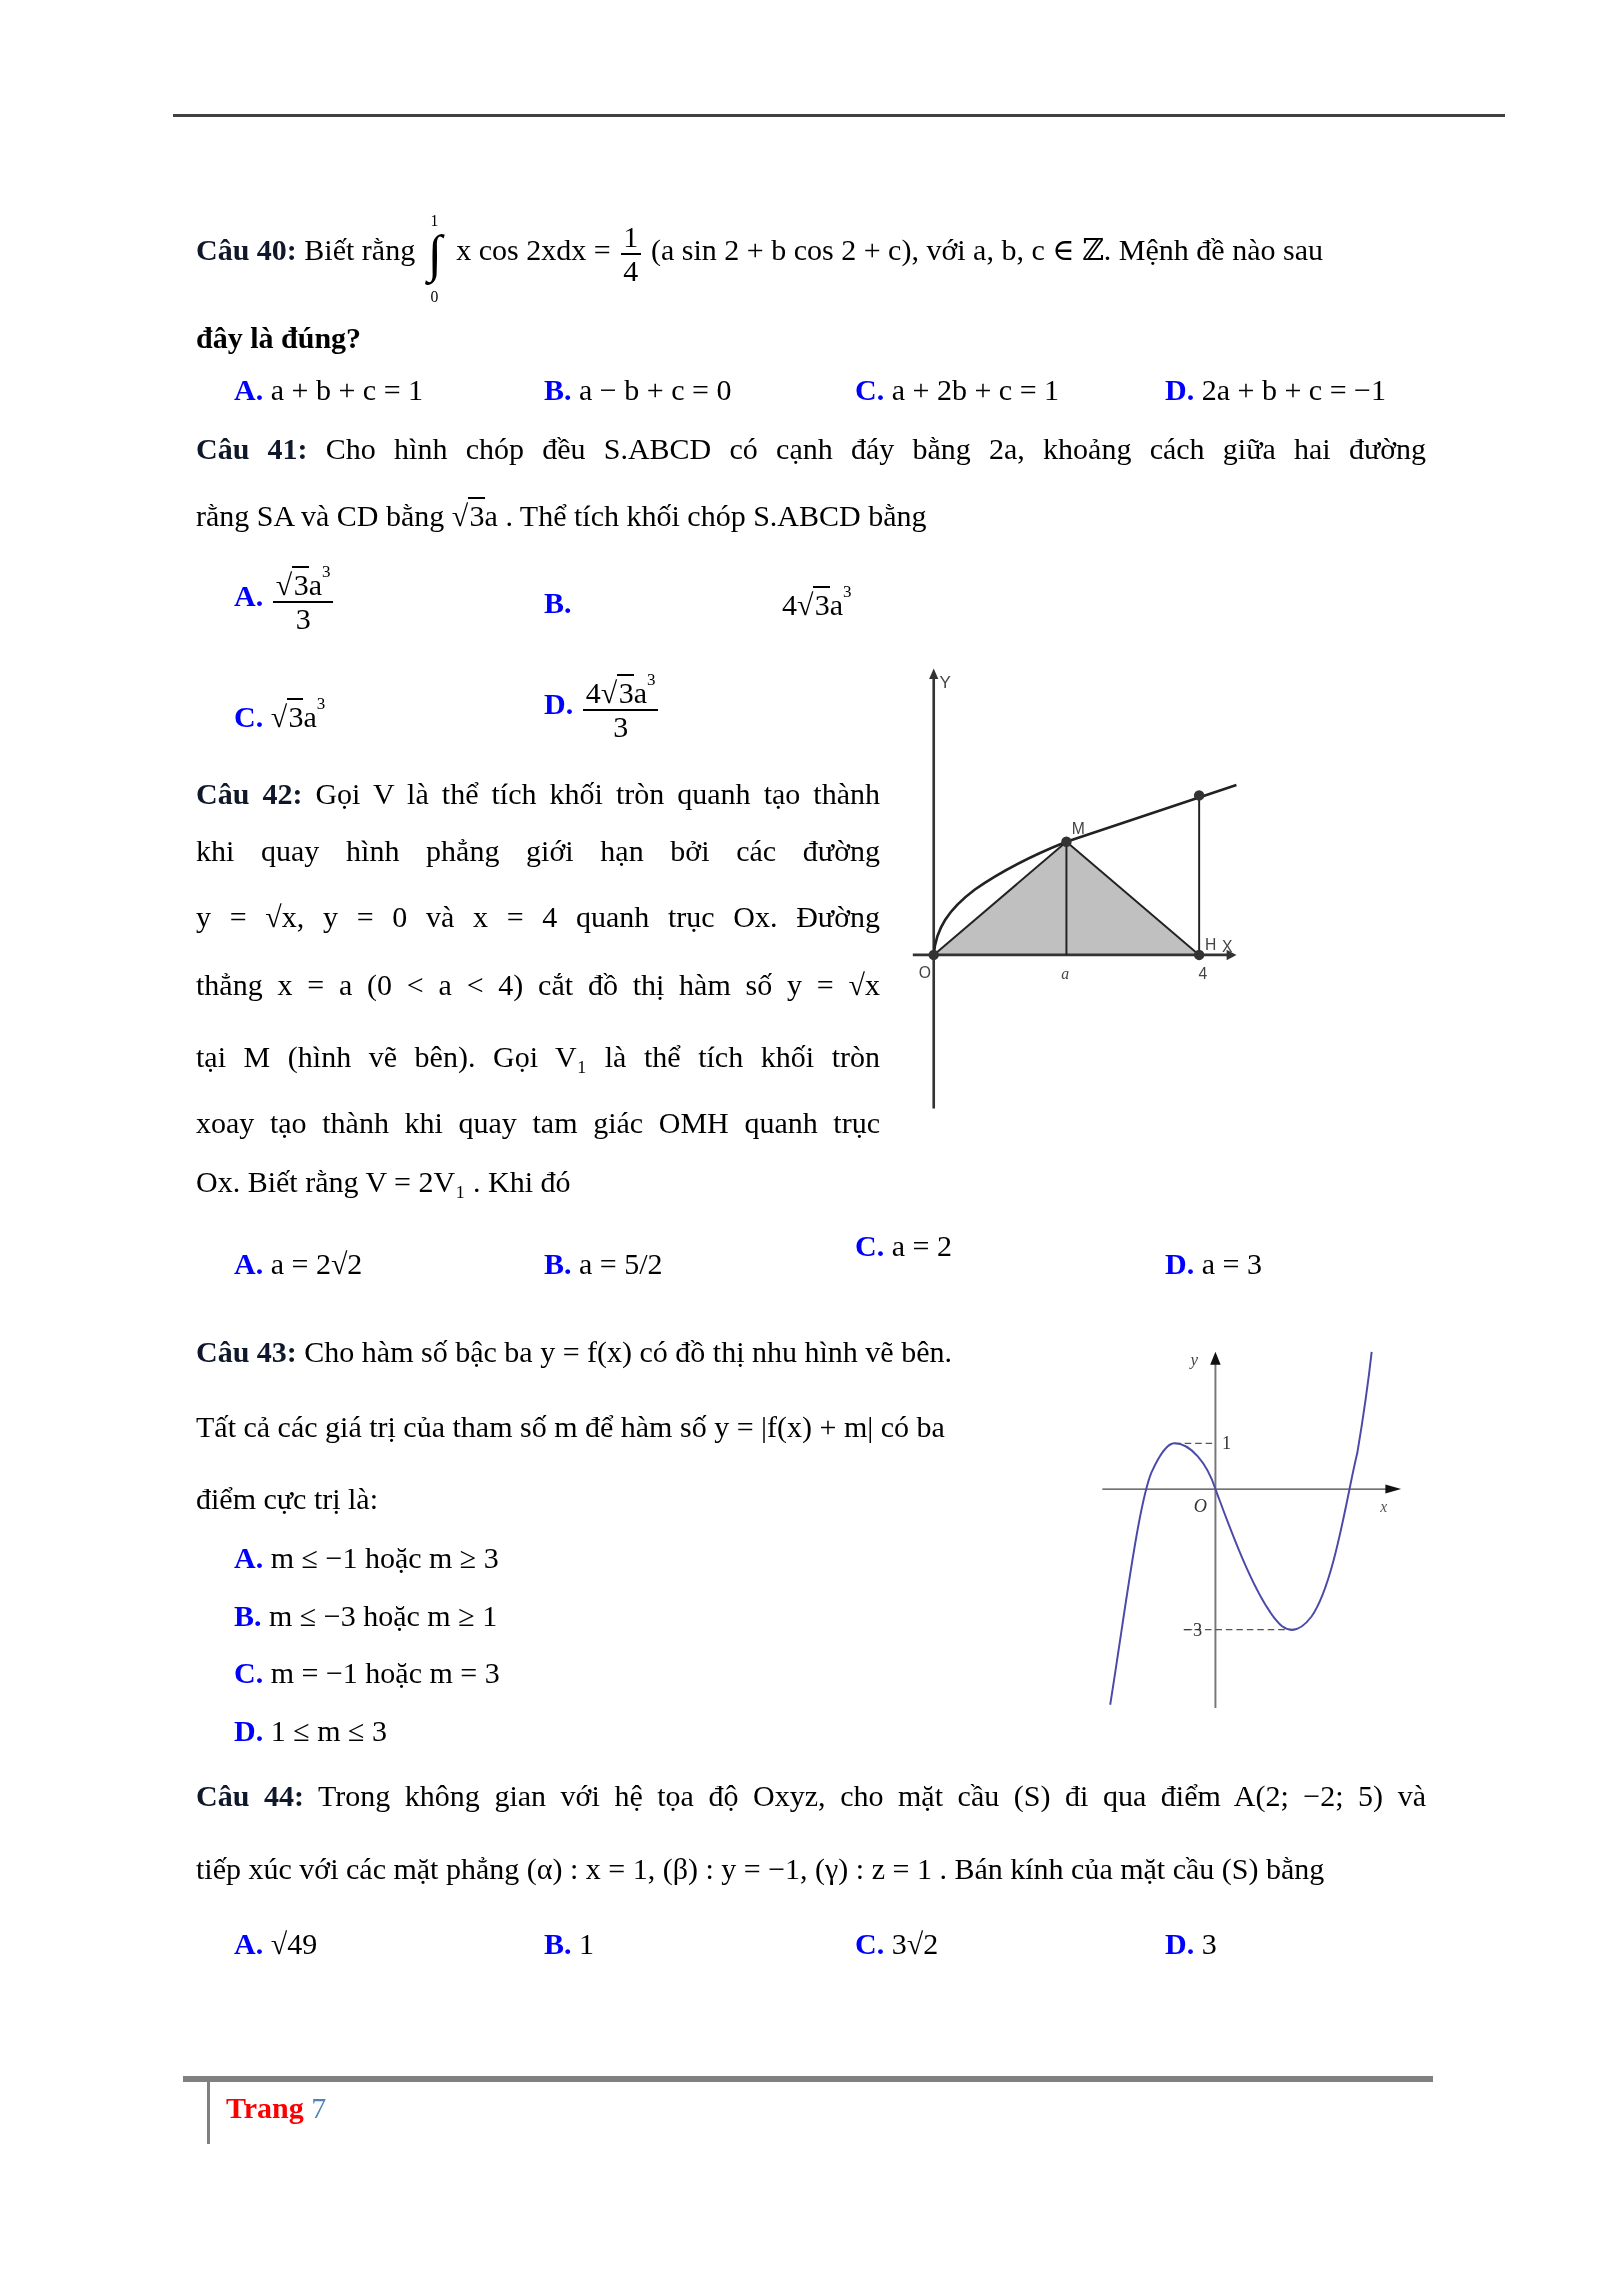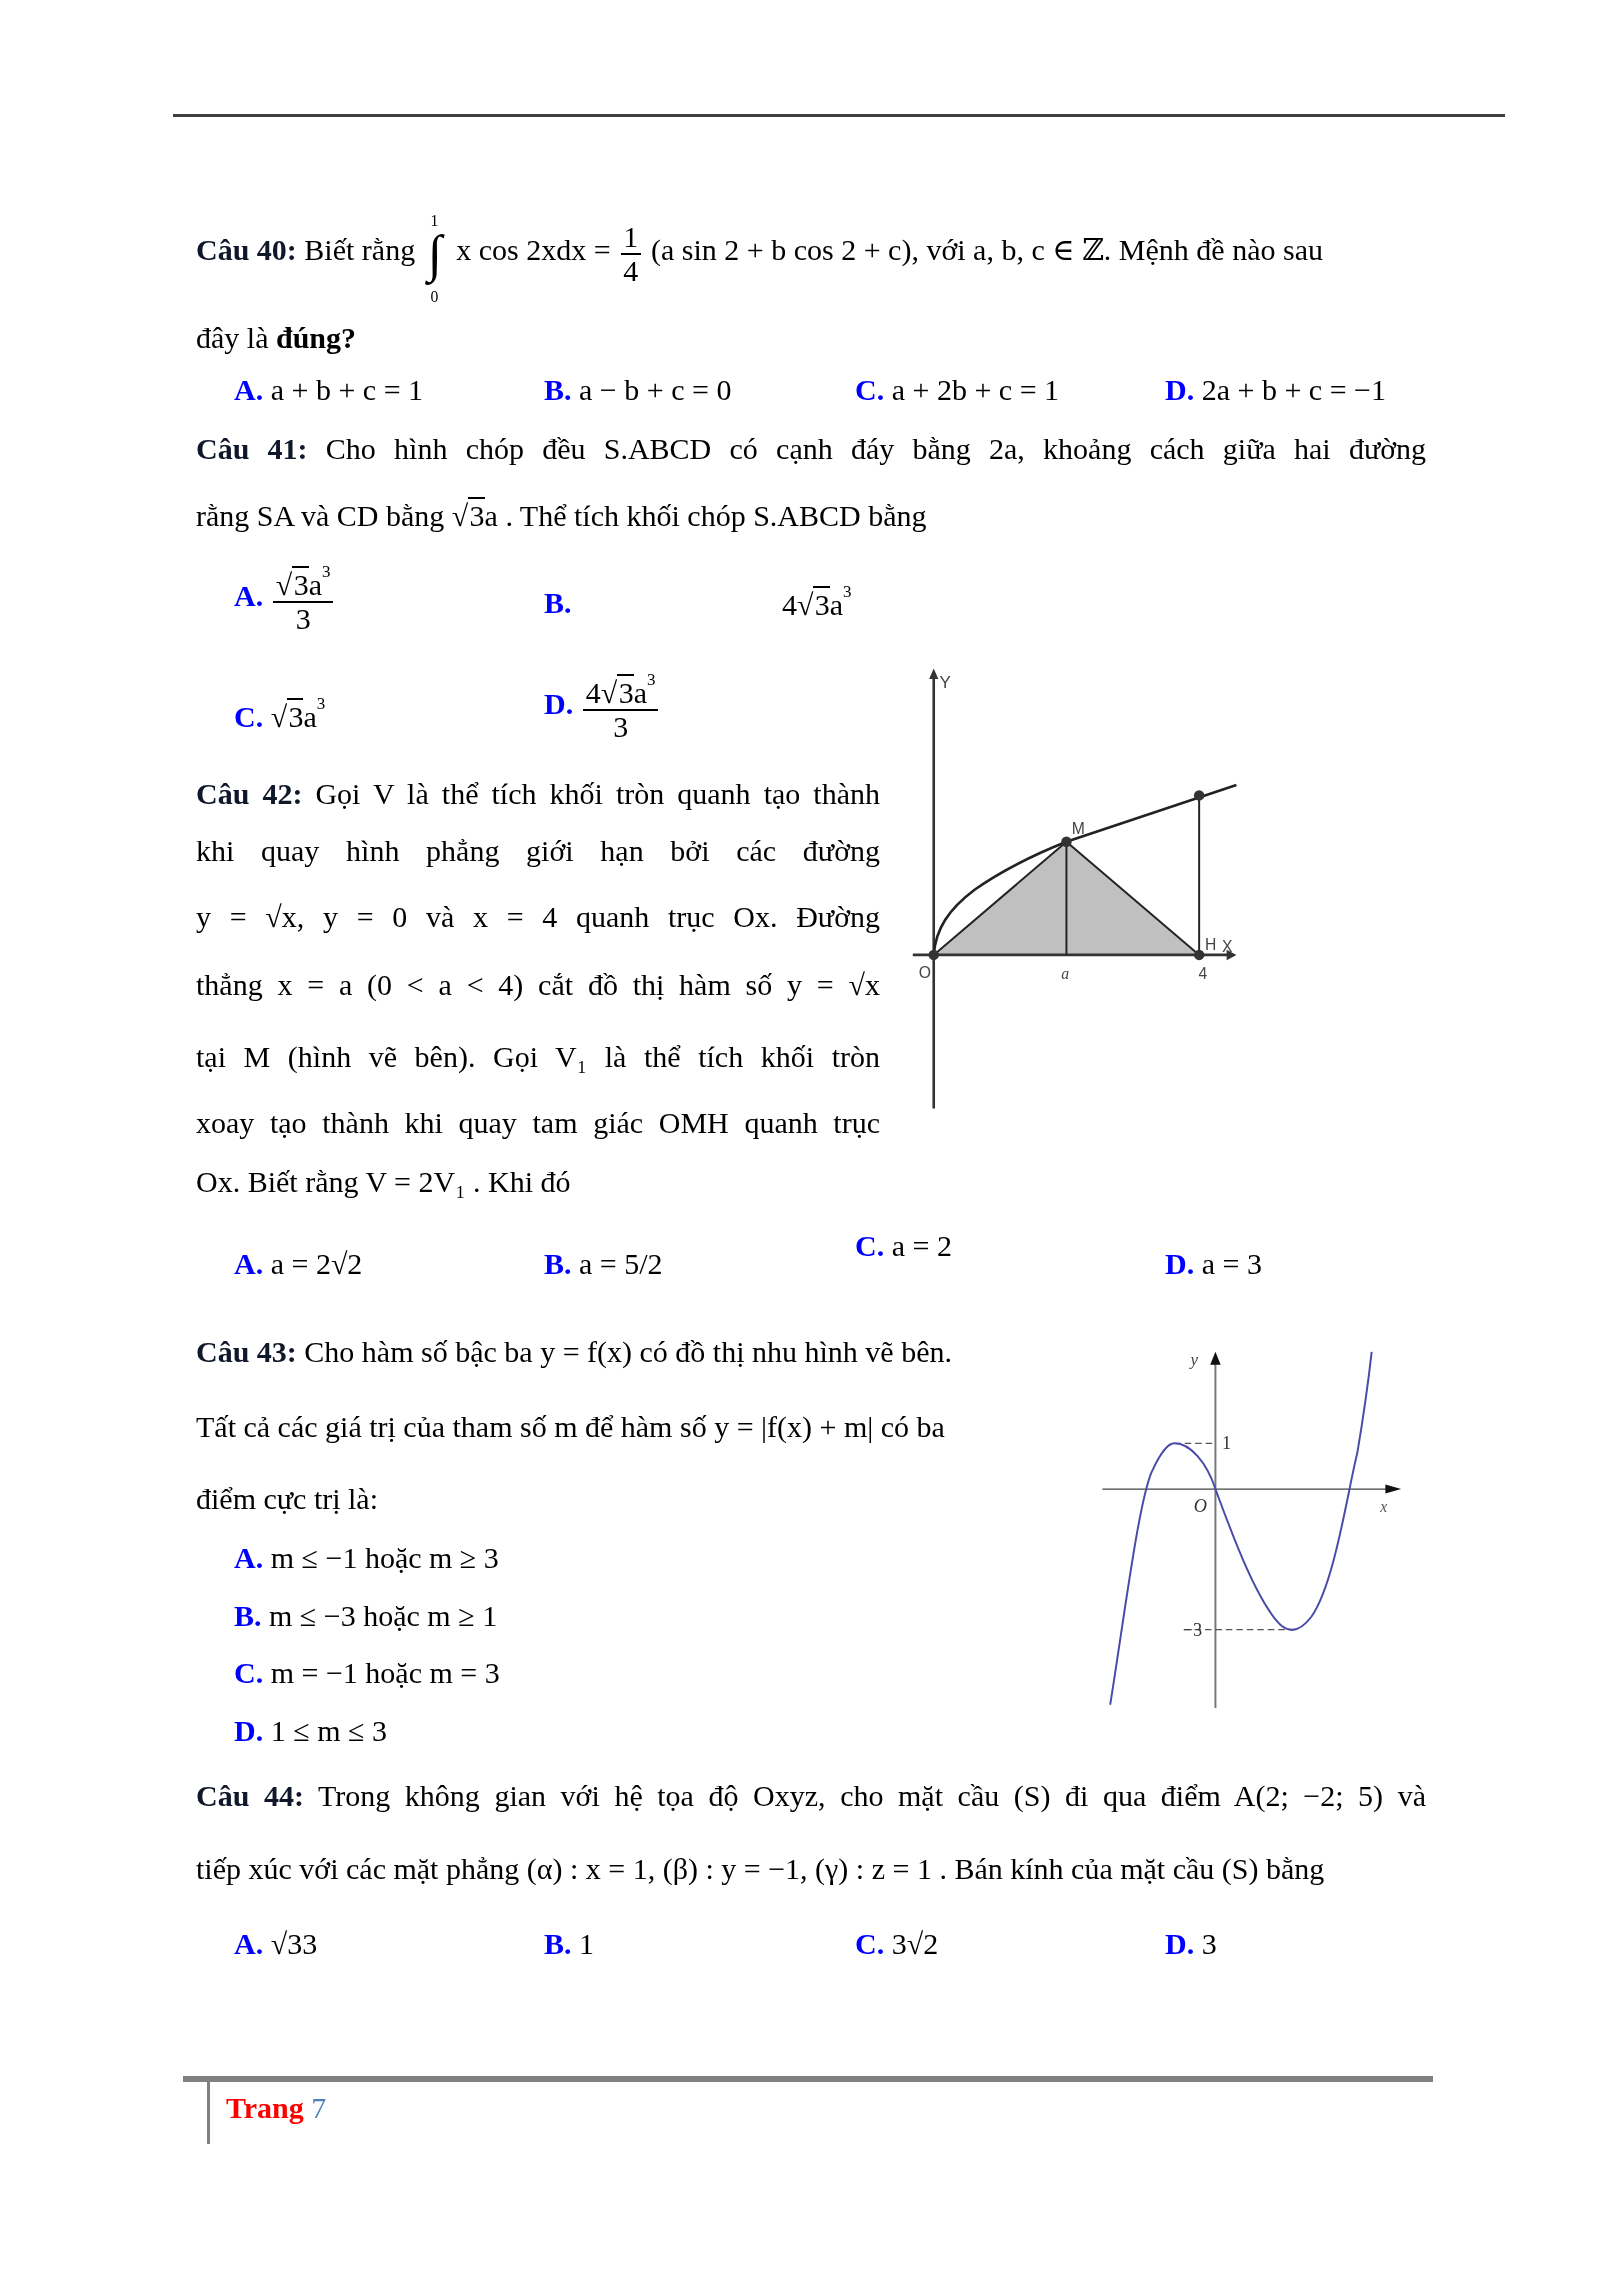--- a/index.html
+++ b/index.html
@@ -34,21 +34,21 @@
   <span class="qhead">Câu 40:</span>
   <span>Biết rằng</span>
   <span class="int"><span class="up">1</span><span class="sign">∫</span><span class="lo">0</span></span>
   <span>x cos 2xdx =</span>
   <span class="frac">
       <span class="num">1</span>
       <span>4</span>
     </span>
   <span>(a sin 2 + b cos 2 + c)</span><span>, với  a, b, c ∈ ℤ. Mệnh đề nào sau</span>
 </div>
-<div class="line" style="left:196px;top:321px;">
+<div class="line" style="left:196px;top:321px;font-weight:bold;">
   <span>đây là</span> <b>đúng?</b>
 </div>
 <div class="line" style="left:234px;top:373px;"><span class="opt-l">A.</span> <span>a + b + c = 1</span></div>
 <div class="line" style="left:544px;top:373px;"><span class="opt-l">B.</span> <span>a − b + c = 0</span></div>
 <div class="line" style="left:855px;top:373px;"><span class="opt-l">C.</span> <span>a + 2b + c = 1</span></div>
 <div class="line" style="left:1165px;top:373px;"><span class="opt-l">D.</span> <span>2a + b + c = −1</span></div>
 
 <div class="justify" style="left:196px;top:432px;width:1230px;">
   <span class="qhead">Câu 41:</span> <span>Cho hình chóp đều  S.ABCD  có cạnh đáy bằng 2a, khoảng cách giữa hai đường</span>
 </div>
@@ -135,21 +135,21 @@
   <path d="M37,585 C60,440 80,280 100,230 C118,190 130,185 135,185 C160,185 185,215 198,255 C215,300 260,430 300,465 C315,476 330,470 345,450 C380,400 400,260 415,200 C425,140 432,90 437,45" fill="none" stroke="#4a4aa8" stroke-width="3"></path>
   <text x="160" y="65" font-size="26" font-style="italic" fill="#444" font-family="Liberation Serif, serif">y</text>
   <text x="450" y="290" font-size="24" font-style="italic" fill="#555" font-family="Liberation Serif, serif">x</text>
   <text x="165" y="290" font-size="28" font-style="italic" fill="#333" font-family="Liberation Serif, serif">O</text>
   <text x="208" y="193" font-size="28" fill="#333" font-family="Liberation Serif, serif">1</text>
   <text x="148" y="480" font-size="28" fill="#333" font-family="Liberation Serif, serif">−3</text>
 </svg>
 
 <div class="justify" style="left:196px;top:1779px;width:1230px;"><span class="qhead">Câu 44:</span> <span>Trong không gian với hệ tọa độ Oxyz, cho mặt cầu (S) đi qua điểm  A(2; −2; 5)  và</span></div>
 <div class="line" style="left:196px;top:1852px;">tiếp xúc với các mặt phẳng (α) : x = 1, (β) : y = −1, (γ) : z = 1 . Bán kính của mặt cầu (S) bằng</div>
-<div class="line" style="left:234px;top:1927px;"><span class="opt-l">A.</span> <span>√33</span></div>
+<div class="line" style="left:234px;top:1927px;"><span class="opt-l">A.</span> <span>√49</span></div>
 <div class="line" style="left:544px;top:1927px;"><span class="opt-l">B.</span> <span>1</span></div>
 <div class="line" style="left:855px;top:1927px;"><span class="opt-l">C.</span> <span>3√2</span></div>
 <div class="line" style="left:1165px;top:1927px;"><span class="opt-l">D.</span> <span>3</span></div>
 
 <div class="footer-rule"></div>
 <div class="footer-bar"></div>
 <div class="footer-label"><span>Trang</span> <span class="footer-num">7</span></div>
 
 
 </body></html>

